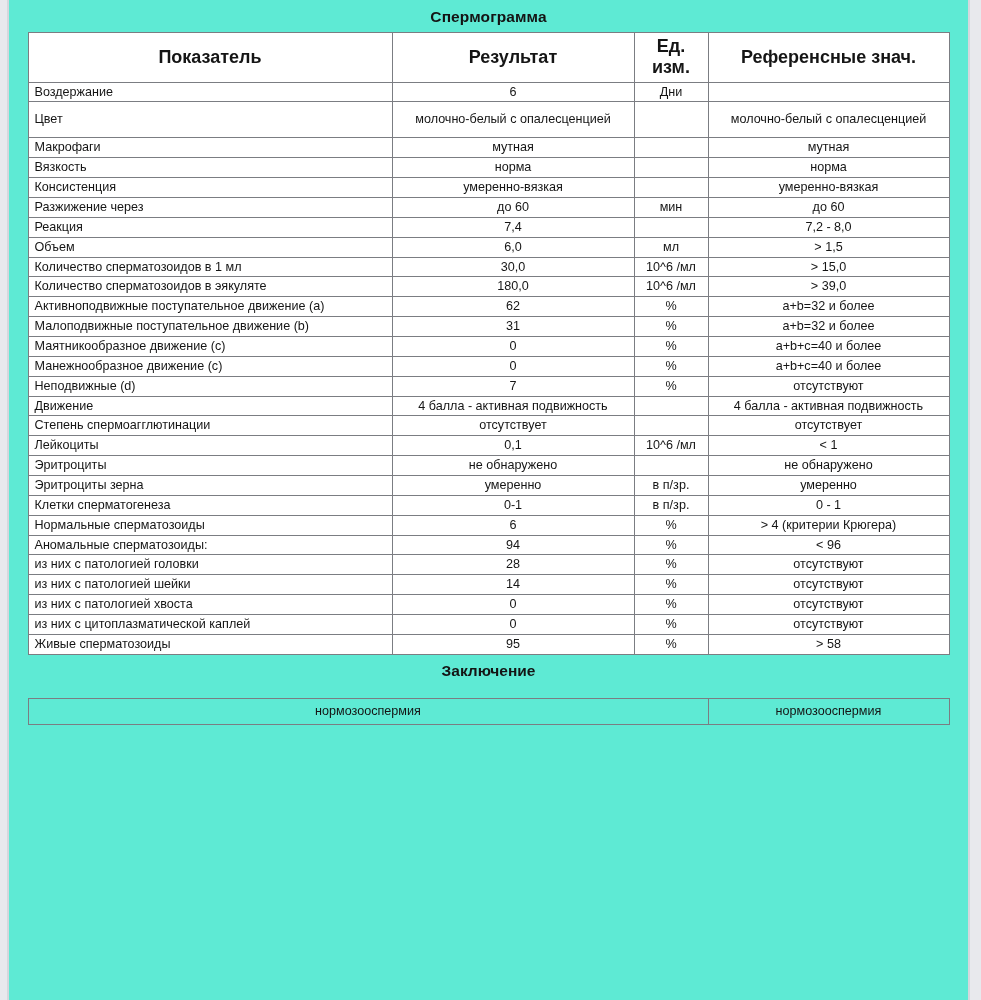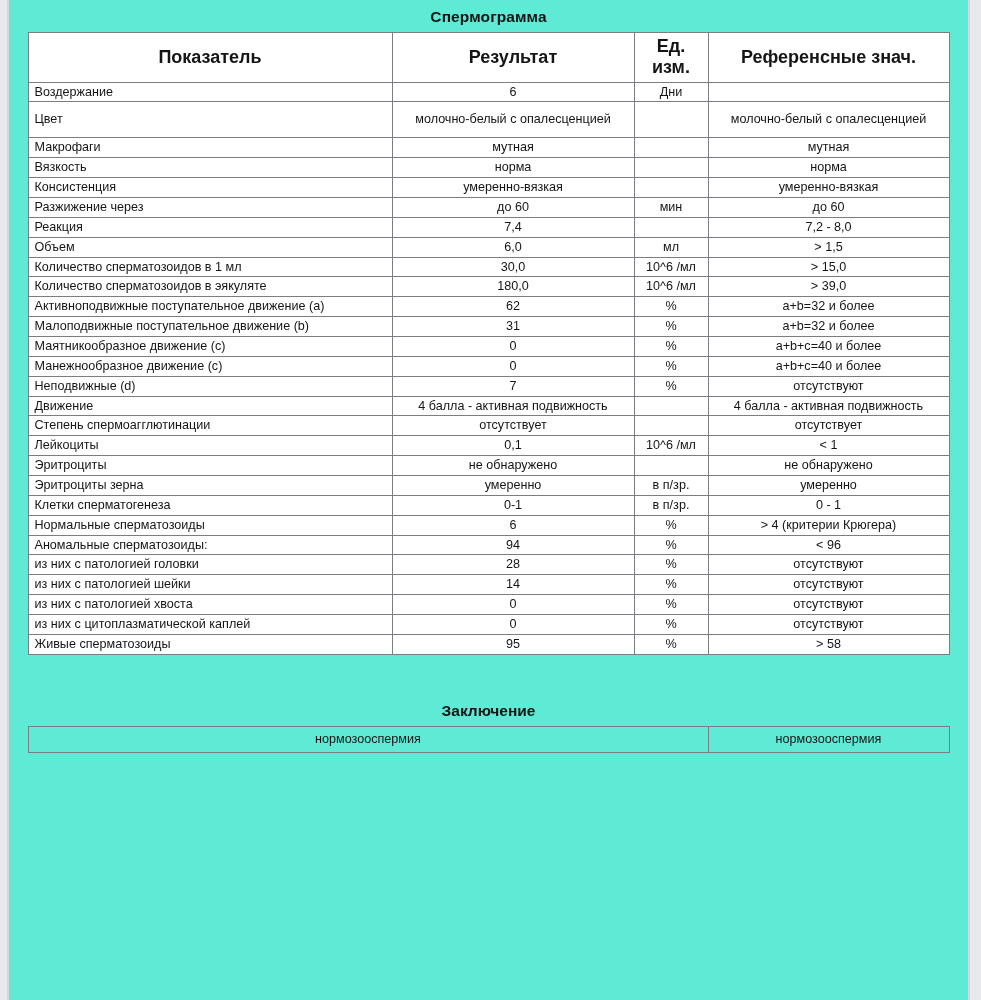--- a/index.html
+++ b/index.html
@@ -83,28 +83,27 @@
   tr.row.tall { height: 36px; }
 
   .section-title {
     text-align: center;
     font-size: 15.5px;
     font-weight: bold;
     color: #141414;
     padding-top: 7px;
     padding-bottom: 7px;
     line-height: 1.1;
-    margin-top: 40px;
   }
 
   table.conclusion {
     border-collapse: collapse;
     table-layout: fixed;
     width: 921px;
-    margin: 0 auto;
+    margin: 12px auto;
   }
   table.conclusion td {
     border: 1px solid #7b7d82;
     font-size: 12.6px;
     color: #151515;
     text-align: center;
     height: 26px;
     padding: 3px 6px;
     line-height: 1.18;
   }

